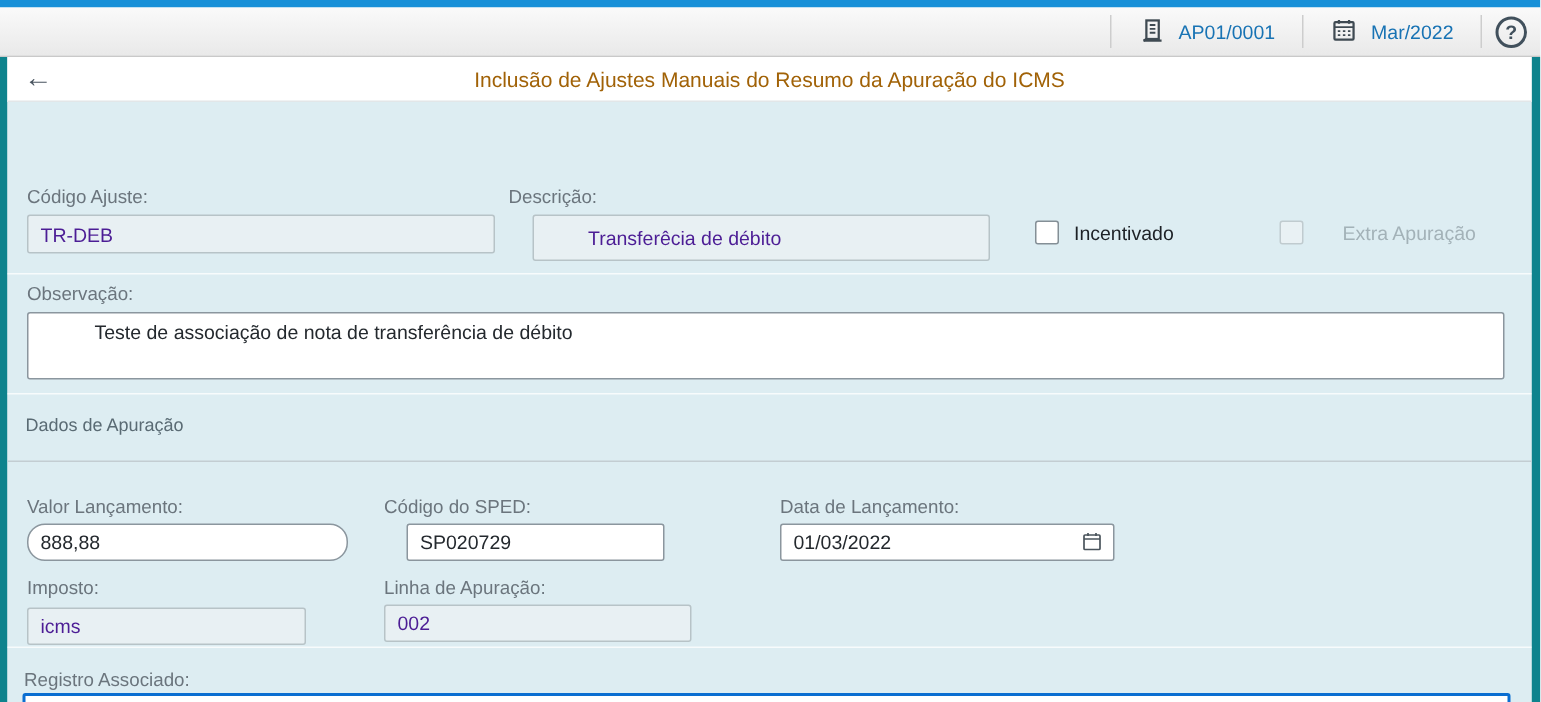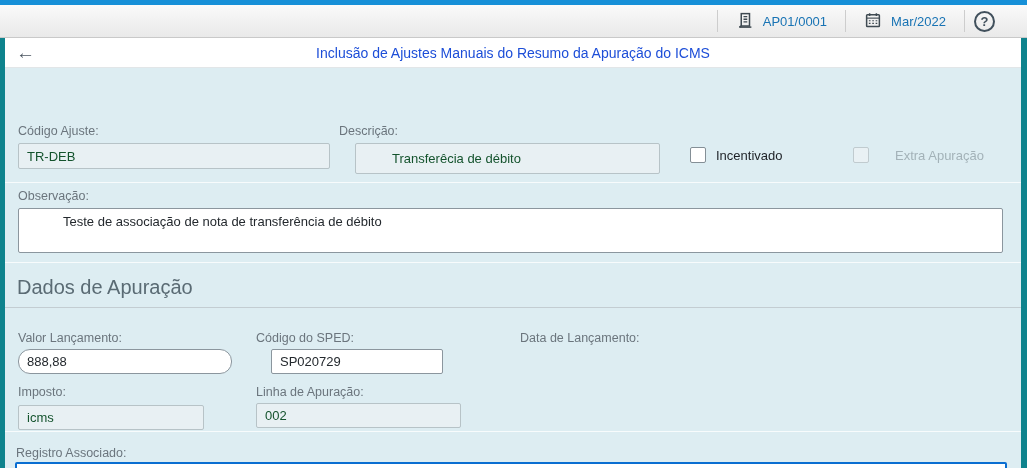--- a/index.html
+++ b/index.html
@@ -5,49 +5,49 @@
   * { margin:0; padding:0; box-sizing:border-box; }
   body { font-family:"Liberation Sans", sans-serif; background:#fff; }
   .screen { position:relative; width:1027px; height:468px; overflow:hidden; background:#fff; }
 
   
   .topstrip { position:absolute; top:0; left:0; width:1027px; height:5px; background:#1790d8; }
 
   
   .shellbar { position:absolute; top:5px; left:0; width:1027px; height:33px;
     background:linear-gradient(#fafafa,#e9e9e9); border-bottom:1px solid #c9c9c9;
-    display:flex; align-items:center; justify-content:flex-end; padding-right:23px; }
+    display:flex; align-items:center; justify-content:flex-end; padding-right:0; }
   .shell-sep { width:1px; height:22px; background:#cdcdcd; }
   .shell-item { display:flex; align-items:center; gap:9px; padding:0 18px; height:100%;
     color:#1873b4; font-size:13px; cursor:pointer; }
   .help-btn { width:21px; height:21px; border:2px solid #41505c; border-radius:50%;
     display:flex; align-items:center; justify-content:center;
     font-size:13px; font-weight:bold; color:#41505c; margin:0 9px; cursor:pointer; }
 
   
   .edge { position:absolute; top:38px; height:430px; background:#0e838d; }
   .edge.left { left:0; width:5px; }
   .edge.right { left:1021px; width:6px; }
 
   
   .panel { position:absolute; top:38px; left:5px; width:1016px; height:430px; background:#ddedf2; }
   .page-header { position:absolute; top:0; left:0; width:100%; height:30px;
     background:#fff; border-bottom:1px solid #e2e6e8; display:flex; align-items:center; }
   .back { position:absolute; left:11px; top:3px; font-size:19px; color:#4a5560; cursor:pointer; line-height:24px; }
-  .title { width:100%; text-align:center; font-size:14px; color:#1d4ed8; }
+  .title { width:100%; text-align:center; font-size:14px; color:#a16207; }
 
   .form-area { position:absolute; top:30px; left:0; width:100%; height:400px; }
   .abs { position:absolute; }
   .flabel { font-size:12.5px; color:#6b757d; line-height:15px; white-space:nowrap; }
   .inp { border:1px solid #8b969e; border-radius:2px; background:#fff; color:#24292e;
     font-size:13px; font-family:"Liberation Sans", sans-serif; padding:0 8px; outline:none; }
-  .inp.disabled { background:#e8f0f3; border-color:#b7c3c7; color:#14532d; }
+  .inp.disabled { background:#e8f0f3; border-color:#b7c3c7; color:#4c1d95; }
   textarea.inp { padding:5px 8px; resize:none; line-height:16px; }
   .group-sep { position:absolute; left:0; width:100%; height:1px; background:rgba(255,255,255,0.75); }
-  .section-title { font-size:20px; color:#5a6b74; }
+  .section-title { font-size:12px; color:#5a6b74; }
   .hr { position:absolute; left:0; width:100%; height:1px; background:#c3cdd2; }
 
   .cb { width:16px; height:16px; background:#fff; border:1.5px solid #848f96; border-radius:2px; cursor:pointer; }
   .cb.disabled { background:#e9f1f4; border-color:#c0cbcf; cursor:default; }
   .cb-label { font-size:13px; color:#1d2126; line-height:16px; }
   .cb-label.disabled { color:#a3b2b8; }
 
   .datewrap { position:relative; }
   .datewrap .cal { position:absolute; right:7px; top:4px; cursor:pointer; }
 
@@ -129,20 +129,32 @@
       <span class="abs section-title" style="left:12px; top:208px;">Dados de Apuração</span>
       <div class="hr" style="top:239px;"></div>
 
       <span class="abs flabel" style="left:13px; top:263px;">Valor Lançamento:</span>
       <input class="abs inp" style="left: 13px; top: 281px; width: 214px; height: 25px; border-radius: 12px;" value="888,88">
 
       <span class="abs flabel" style="left:251px; top:263px;">Código do SPED:</span>
       <input class="abs inp" style="left: 266px; top: 281px; width: 172px; height: 25px;" value="SP020729">
 
       <span class="abs flabel" style="left:515px; top:263px;">Data de Lançamento:</span>
+      <div class="abs datewrap" style="left:515px; top:281px; width:223px; height:25px;">
+        <input class="inp" style="width: 223px; height: 25px;" value="01/03/2022">
+        <span class="cal">
+          <svg viewBox="0 0 24 24" width="16" height="16">
+              <g fill="none" stroke="#4a545c" stroke-width="1.7">
+            <rect x="4" y="5.5" width="16" height="14.5" rx="1"></rect>
+            <path d="M4 9.5h16" stroke-width="1.4"></path>
+            <path d="M8 3.5v3M16 3.5v3"></path>
+          </g>
+            </svg>
+        </span>
+      </div>
 
       <span class="abs flabel" style="left:13px; top:317px;">Imposto:</span>
       <input class="abs inp disabled" style="left: 13px; top: 337px; width: 186px; height: 25px;" readonly="" value="icms">
 
       <span class="abs flabel" style="left:251px; top:317px;">Linha de Apuração:</span>
       <input class="abs inp disabled" style="left: 251px; top: 335px; width: 205px; height: 25px;" readonly="" value="002">
 
       <div class="group-sep" style="top:363px;"></div>
 
       <span class="abs flabel" style="left:11px; top:378px;">Registro Associado:</span>

